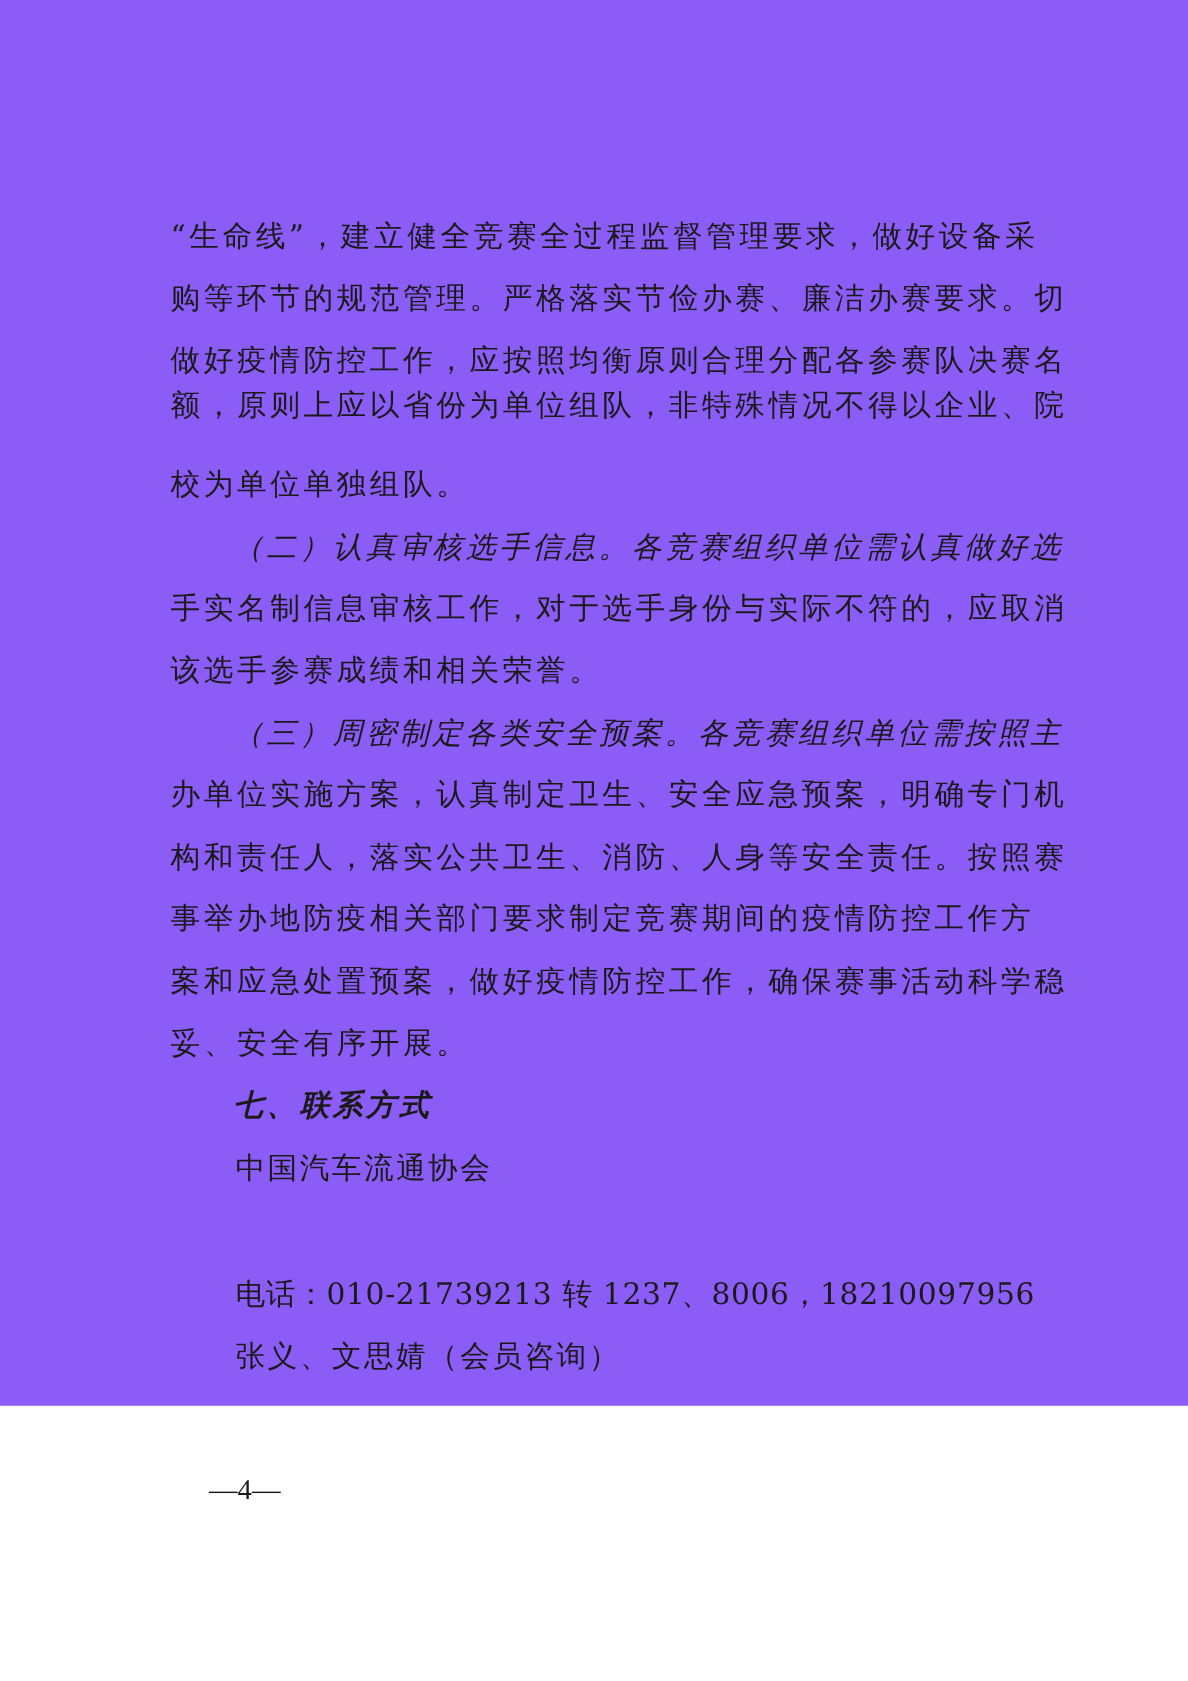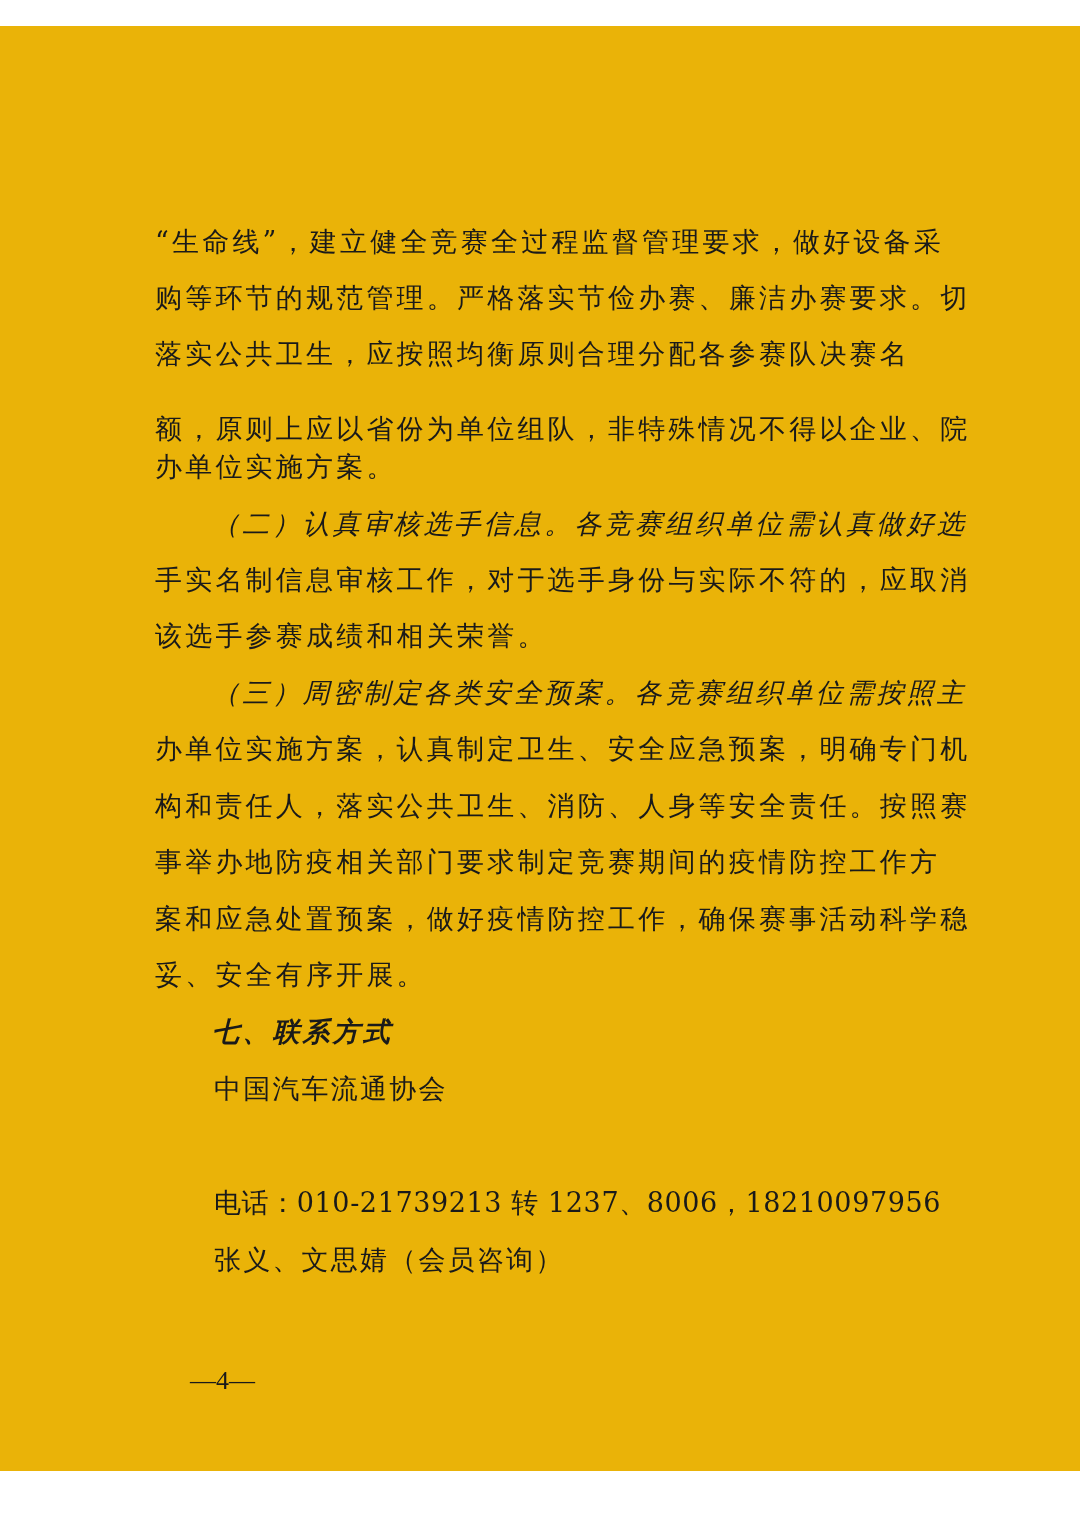--- a/index.html
+++ b/index.html
@@ -11,23 +11,22 @@
       width: 1080px;
       height: 1528px;
       position: relative;
       overflow: hidden;
       font-family: "DejaVu Serif", "Liberation Serif", serif;
       color: #1a1a1a;
     }
     .page {
       position: absolute;
       left: 0; top: 0;
-      width: 1080px; height: 1445px;
-      background: #eab308;
-      margin-top: 26px;
+      width: 1080px; height: 1278px;
+      background: #8b5cf6;
     }
     .line {
       position: absolute;
       left: 155px;
       width: 775px;
       font-size: 27px;
       line-height: 32px;
       white-space: nowrap;
       letter-spacing: 3.2px;
     }
@@ -46,23 +45,23 @@
       font-family: "Liberation Serif", serif;
     }
   </style>
 </head>
 <body>
 
 <div class="page">
 
   <div class="line" style="top:200px;">“生命线”，建立健全竞赛全过程监督管理要求，做好设备采</div>
   <div class="line" style="top:256px;">购等环节的规范管理。严格落实节俭办赛、廉洁办赛要求。切</div>
-  <div class="line" style="top:312px;">落实公共卫生，应按照均衡原则合理分配各参赛队决赛名</div>
-  <div class="line" style="top:387px;">额，原则上应以省份为单位组队，非特殊情况不得以企业、院</div>
-  <div class="line" style="top:425px;">办单位实施方案。</div>
+  <div class="line" style="top:312px;">做好疫情防控工作，应按照均衡原则合理分配各参赛队决赛名</div>
+  <div class="line" style="top:353px;">额，原则上应以省份为单位组队，非特殊情况不得以企业、院</div>
+  <div class="line" style="top:425px;">校为单位单独组队。</div>
 
   <div class="line indent" style="top:482px; width:718px;">（二）认真审核选手信息。各竞赛组织单位需认真做好选</div>
   <div class="line" style="top:538px;">手实名制信息审核工作，对于选手身份与实际不符的，应取消</div>
   <div class="line" style="top:594px;">该选手参赛成绩和相关荣誉。</div>
 
   <div class="line indent" style="top:651px; width:718px;">（三）周密制定各类安全预案。各竞赛组织单位需按照主</div>
   <div class="line" style="top:707px;">办单位实施方案，认真制定卫生、安全应急预案，明确专门机</div>
   <div class="line" style="top:764px;">构和责任人，落实公共卫生、消防、人身等安全责任。按照赛</div>
   <div class="line" style="top:820px;">事举办地防疫相关部门要求制定竞赛期间的疫情防控工作方</div>
   <div class="line" style="top:877px;">案和应急处置预案，做好疫情防控工作，确保赛事活动科学稳</div>

